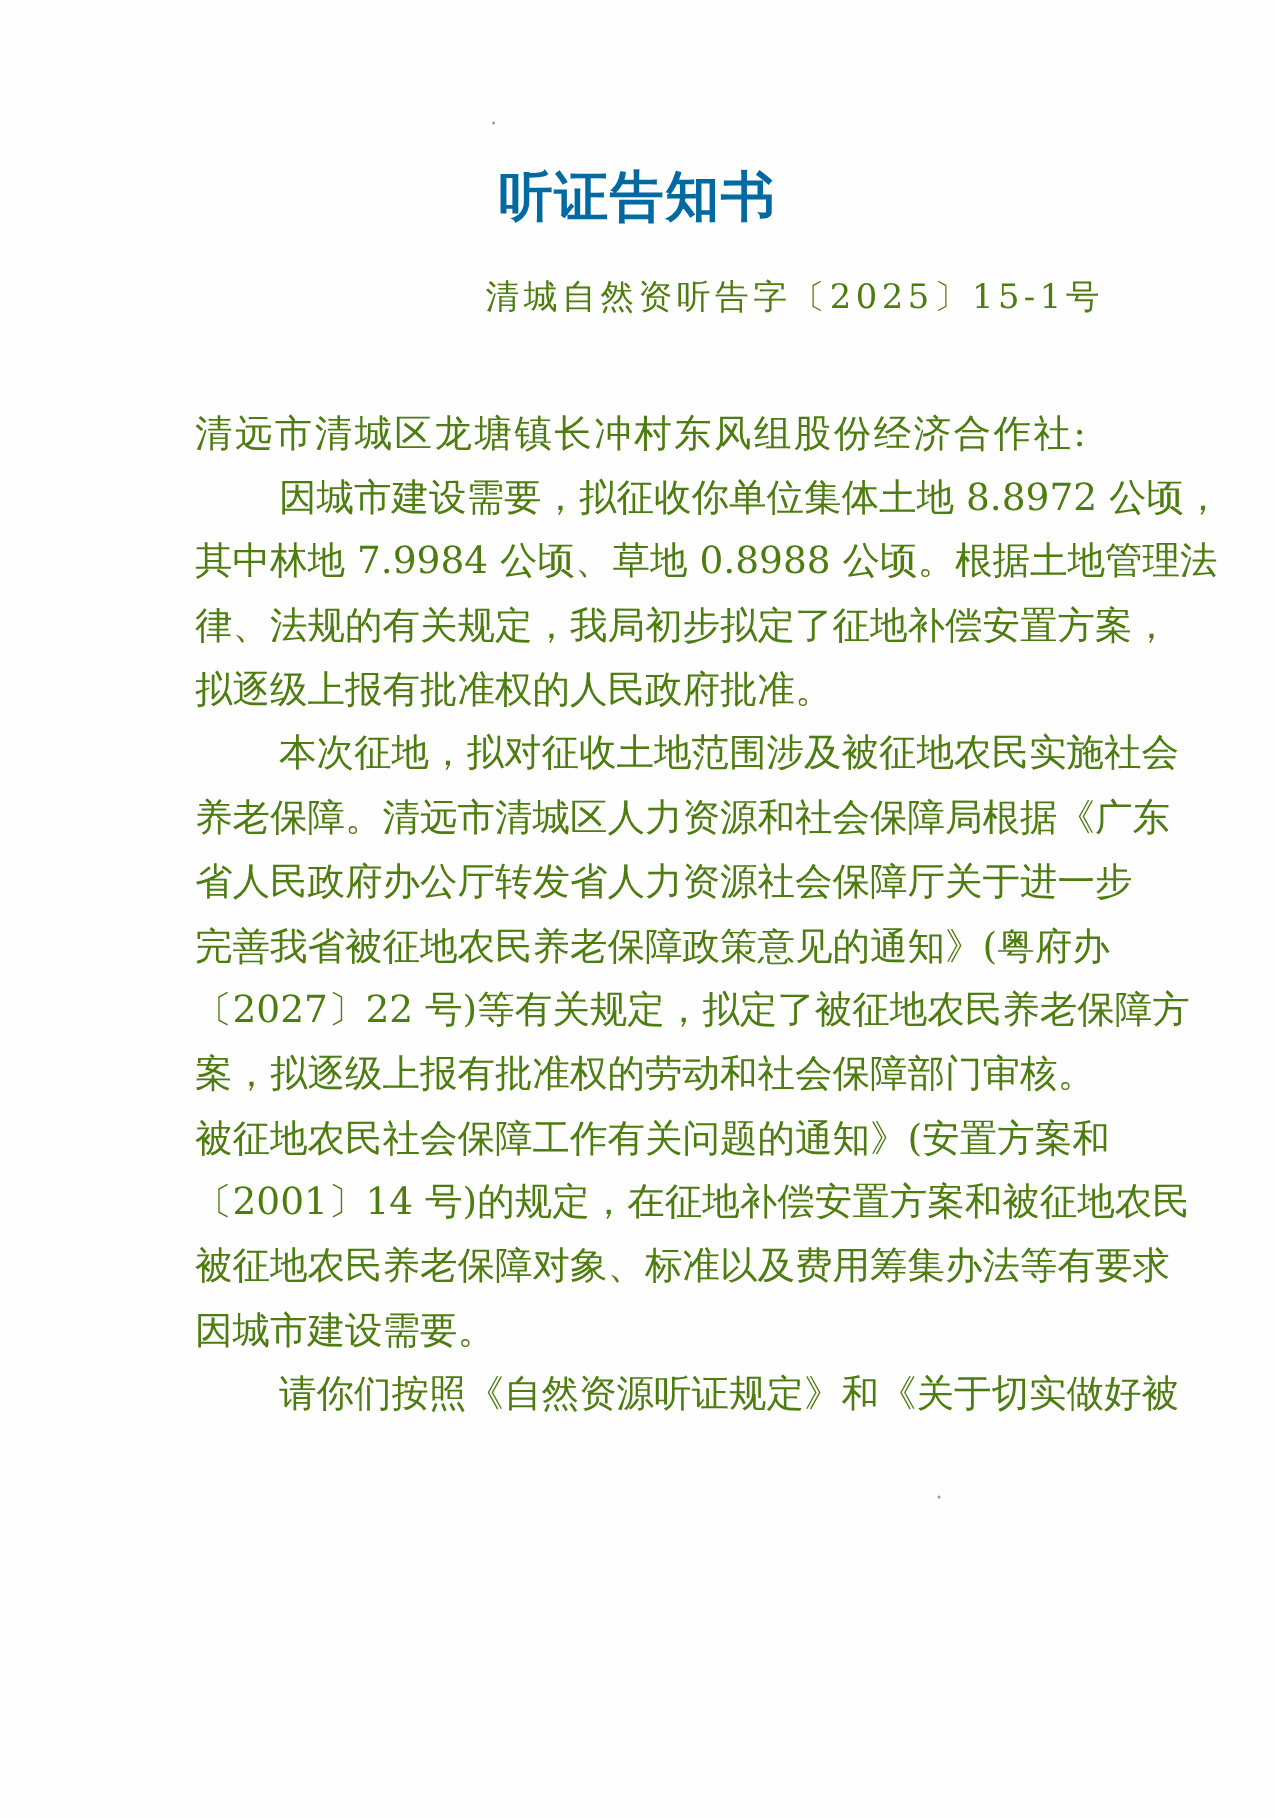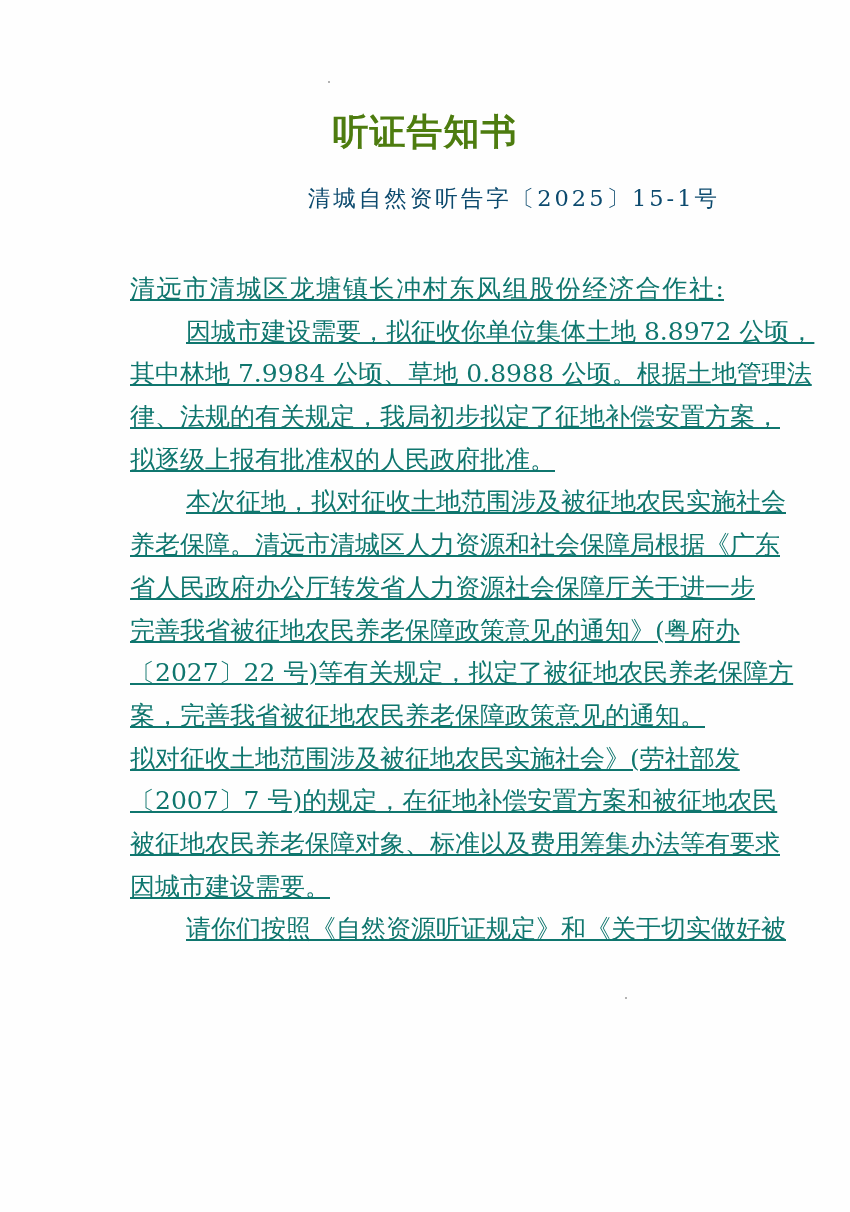--- a/index.html
+++ b/index.html
@@ -26,48 +26,47 @@
     position: absolute;
     left: 0;
     width: 850px;
     top: 110px;
     text-align: center;
     font-family: "DejaVu Sans", "Liberation Sans", sans-serif;
     font-weight: bold;
     font-size: 36px;
     line-height: 44px;
     letter-spacing: 1px;
-    color: #4d7c0f;
+    color: #0369a1;
     padding-left: 0;
   }
   .docnum {
     position: absolute;
-    right: 130px;
+    right: 114px;
     top: 181px;
     font-size: 22.5px;
     line-height: 34px;
     letter-spacing: 3px;
-    color: #0c4a6e;
+    color: #4d7c0f;
   }
   .body {
     position: absolute;
     left: 130px;
     top: 268px;
     width: 594px;
   }
   .line {
     height: 42.7px;
     line-height: 42.7px;
     font-size: 25px;
     white-space: nowrap;
     text-align: justify;
     text-align-last: justify;
     letter-spacing: 0;
-    color: #0f766e;
-    text-decoration: underline;
+    color: #4d7c0f;
   }
   .line.last {
     text-align-last: left;
   }
   .line.indent {
     padding-left: 56px;
   }
   .dot {
     position: absolute;
     width: 2px;
@@ -97,26 +96,26 @@
       <div class="line">律、法规的有关规定，我局初步拟定了征地补偿安置方案，</div>
       <div class="line last">拟逐级上报有批准权的人民政府批准。</div>
     </div>
 
     <div>
       <div class="line indent">本次征地，拟对征收土地范围涉及被征地农民实施社会</div>
       <div class="line">养老保障。清远市清城区人力资源和社会保障局根据《广东</div>
       <div class="line">省人民政府办公厅转发省人力资源社会保障厅关于进一步</div>
       <div class="line">完善我省被征地农民养老保障政策意见的通知》(粤府办</div>
       <div class="line">〔2027〕22 号)等有关规定，拟定了被征地农民养老保障方</div>
-      <div class="line last">案，完善我省被征地农民养老保障政策意见的通知。</div>
+      <div class="line last">案，拟逐级上报有批准权的劳动和社会保障部门审核。</div>
     </div>
 
     <div>
-      <div class="line">拟对征收土地范围涉及被征地农民实施社会》(劳社部发</div>
-      <div class="line">〔2007〕7 号)的规定，在征地补偿安置方案和被征地农民</div>
+      <div class="line">被征地农民社会保障工作有关问题的通知》(安置方案和</div>
+      <div class="line">〔2001〕14 号)的规定，在征地补偿安置方案和被征地农民</div>
       <div class="line">被征地农民养老保障对象、标准以及费用筹集办法等有要求</div>
       <div class="line last">因城市建设需要。</div>
     </div>
 
     <div>
       <div class="line indent">请你们按照《自然资源听证规定》和《关于切实做好被</div>
     </div>
   </div>
 </div>
 

